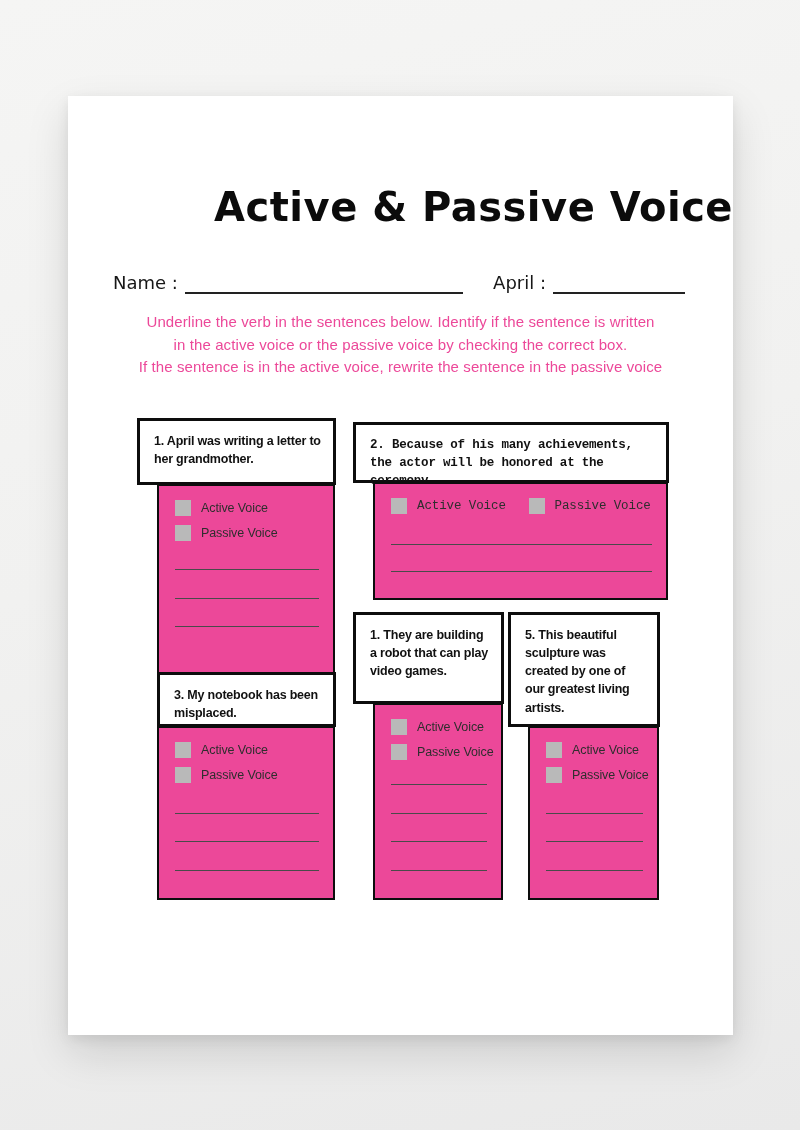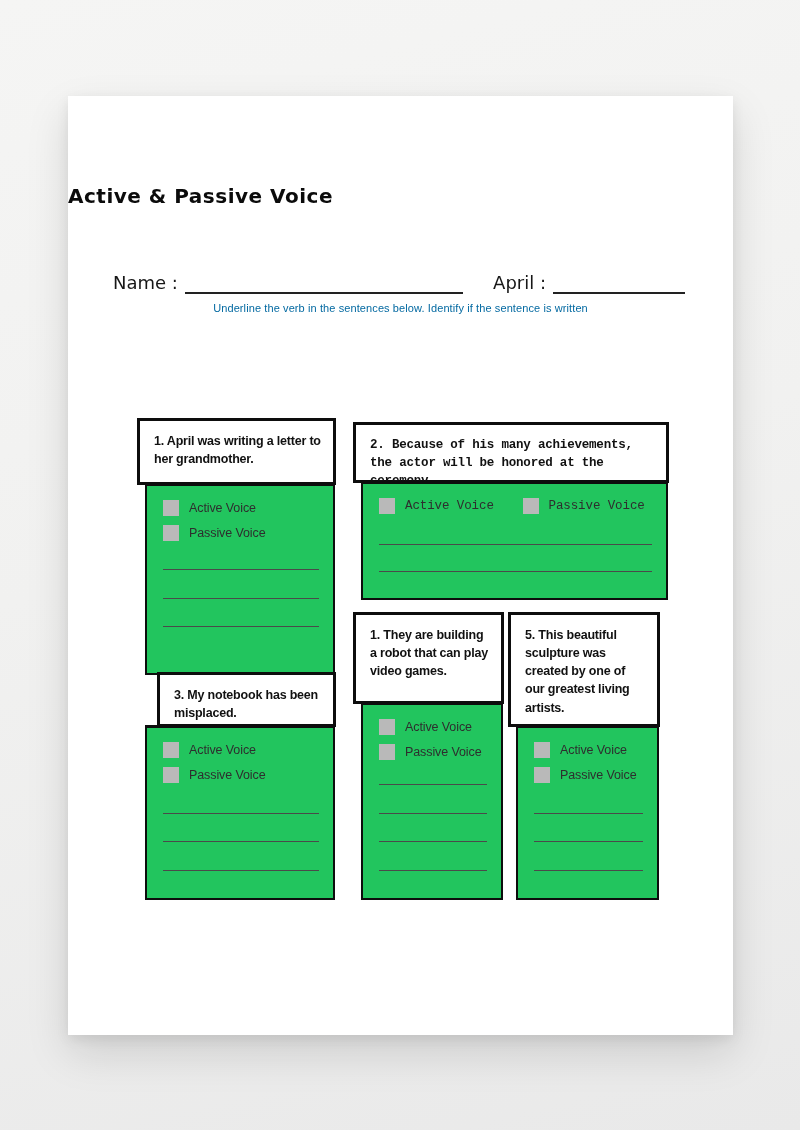--- a/index.html
+++ b/index.html
@@ -13,24 +13,24 @@
   .page {
     position: absolute;
     left: 68px; top: 96px;
     width: 665px; height: 939px;
     background: #ffffff;
     box-shadow: 0 18px 40px rgba(0,0,0,0.13), 0 4px 12px rgba(0,0,0,0.08);
   }
   .title {
     position: absolute;
     top: 88px; left: 0; width: 100%;
-    text-align: left;
+    text-align: right;
     font-family: "DejaVu Sans", sans-serif;
     font-weight: 700;
-    font-size: 20px;
+    font-size: 40px;
     letter-spacing: 0.5px;
     color: #0b0b0b;
   }
   .name-date {
     position: absolute;
     top: 176px; left: 45px; right: 48px;
     display: flex;
     align-items: flex-end;
     font-family: "DejaVu Sans", sans-serif;
     font-size: 18px;
@@ -40,48 +40,48 @@
   .nd-line {
     border-bottom: 2px solid #222;
     height: 22px;
     margin-left: 7px;
   }
   .name-line { width: 278px; }
   .date-line { width: 132px; }
   .nd-spacer { flex: 1; }
   .instructions {
     position: absolute;
-    top: 201px; left: 0; width: 100%;
+    top: 215px; left: 0; width: 100%;
     text-align: center;
-    font-size: 11px;
+    font-size: 15px;
     line-height: 22.5px;
-    color: #0369a1;
+    color: #ec4899;
     letter-spacing: 0.1px;
   }
   .card {
     position: absolute;
     display: flex;
     flex-direction: column;
   }
   .q-header {
     border: 3px solid #0d0d0d;
     background: #fff;
     font-weight: 700;
     font-size: 12.5px;
     letter-spacing: -0.2px;
     line-height: 1.45;
     color: #111;
     padding: 11px 12px 0 14px;
   }
   .q-answer {
     border: 2px solid #0d0d0d;
     border-top-width: 3px;
-    background: #22c55e;
+    background: #ec4899;
     flex: 1;
-    margin: -2px 1px 0 8px;
+    margin: -2px 1px 0 20px;
     position: relative;
     padding-top: 14px;
   }
   .card1 { left: 69px;  top: 322px; width: 199px; height: 257px; }
   .card1 .q-header { height: 67px; }
   .card2 { left: 285px; top: 326px; width: 316px; height: 151px; font-family: Liberation Mono, monospace; }
   .card2 .q-header { height: 61px; }
   .card3 { left: 69px;  top: 576px; width: 199px; height: 228px; }
   .card3 .q-header { height: 61px; margin-left: 20px; }
   .card4 { left: 285px; top: 516px; width: 151px; height: 288px; }
@@ -130,20 +130,22 @@
   <div class="name-date">
     <span class="nd-label">Name :</span>
     <span class="nd-line name-line"></span>
     <span class="nd-spacer"></span>
     <span class="nd-label">April :</span>
     <span class="nd-line date-line"></span>
   </div>
 
   <div class="instructions">
     <div>Underline the verb in the sentences below. Identify if the sentence is written</div>
+    <div>in the active voice or the passive voice by checking the correct box.</div>
+    <div>If the sentence is in the active voice, rewrite the sentence in the passive voice</div>
   </div>
 
   <div class="card card1">
     <div class="q-header">1. April was writing a letter to her grandmother.</div>
     <div class="q-answer">
       <div class="check-group">
         <div class="check-row">
           <span class="checkbox"></span>
           <span class="check-label">Active Voice</span>
         </div>

